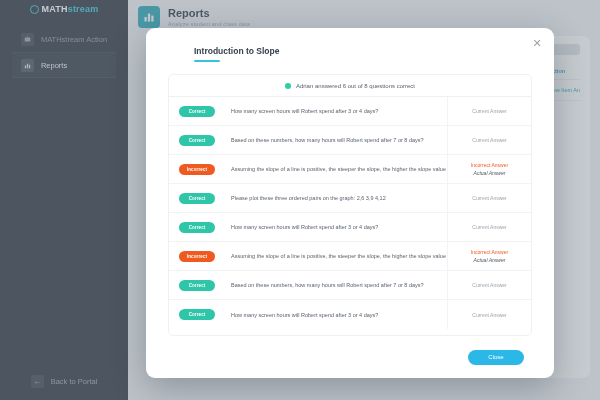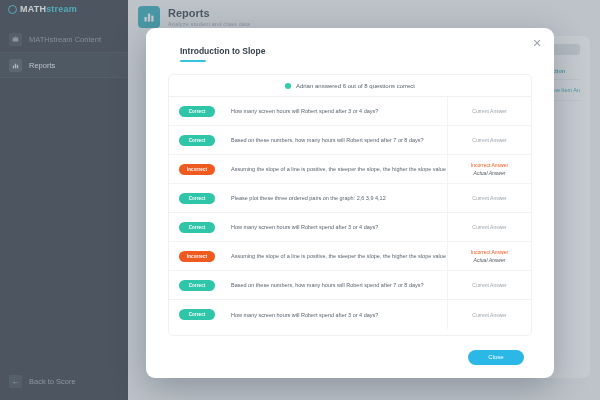--- a/index.html
+++ b/index.html
@@ -13,20 +13,21 @@
 
   
   .bg-layer { position: absolute; inset: 0; display: flex; }
 
   .sidebar {
     width: 128px; height: 400px;
     background: #2e3541;
     display: flex; flex-direction: column;
     flex: 0 0 128px;
     position: relative;
+    align-items: center;
   }
   .brand {
     display: flex; align-items: center; gap: 3px;
     padding: 6px 8px 10px 8px;
     height: 22px;
   }
   .brand-mark {
     width: 9px; height: 9px; border-radius: 50%;
     border: 1.5px solid #39c7d8;
     flex: 0 0 9px;
@@ -139,21 +140,21 @@
     box-shadow: 0 10px 34px rgba(30,40,55,.30);
     display: flex; flex-direction: column;
     overflow: hidden;
   }
   .modal-close {
     position: absolute; right: 10px; top: 8px;
     width: 14px; height: 14px;
     color: #9aa3ac; font-size: 11px; line-height: 14px;
     text-align: center;
   }
-  .modal-head { padding: 18px 0 0 34px; }
+  .modal-head { padding: 18px 0 0 48px; }
   .modal-title { font-size: 8.5px; font-weight: bold; color: #36404c; }
   .title-rule {
     width: 26px; height: 2px; background: #35c3e0;
     border-radius: 2px; margin-top: 4px;
   }
 
   .modal-body {
     margin: 12px 22px 0 22px;
     border: 1px solid #eef0f2;
     border-radius: 5px;
@@ -239,38 +240,38 @@
       </div>
 
       <div class="nav">
         <div class="nav-item">
           <span class="nav-ico">
             <svg width="7" height="7" viewBox="0 0 10 10">
                 <rect x="1" y="2" width="8" height="6" rx="1" fill="#9aa3ae"></rect>
                 <rect x="4.4" y="0.8" width="1.2" height="1.6" fill="#9aa3ae"></rect>
               </svg>
           </span>
-          <span>MATHstream Content</span>
+          <span>MATHstream Action</span>
         </div>
         <div class="nav-item active">
           <span class="nav-ico">
             <svg width="7" height="7" viewBox="0 0 10 10">
                 <rect x="1.2" y="5" width="1.8" height="4" fill="#dbe1e8"></rect>
                 <rect x="4.1" y="2.5" width="1.8" height="6.5" fill="#dbe1e8"></rect>
                 <rect x="7" y="4" width="1.8" height="5" fill="#dbe1e8"></rect>
               </svg>
           </span>
           <span>Reports</span>
         </div>
       </div>
 
       <div class="sidebar-footer">
         <div class="back-portal">
           <span class="back-ico">←</span>
-          <span>Back to Score</span>
+          <span>Back to Portal</span>
         </div>
       </div>
     </div>
 
     <div class="content">
       <div class="page-head">
         <span class="page-ico">
           <svg width="12" height="12" viewBox="0 0 12 12">
               <rect x="1.5" y="6" width="2.2" height="4.5" fill="#ffffff"></rect>
               <rect x="4.9" y="2.6" width="2.2" height="7.9" fill="#ffffff"></rect>

